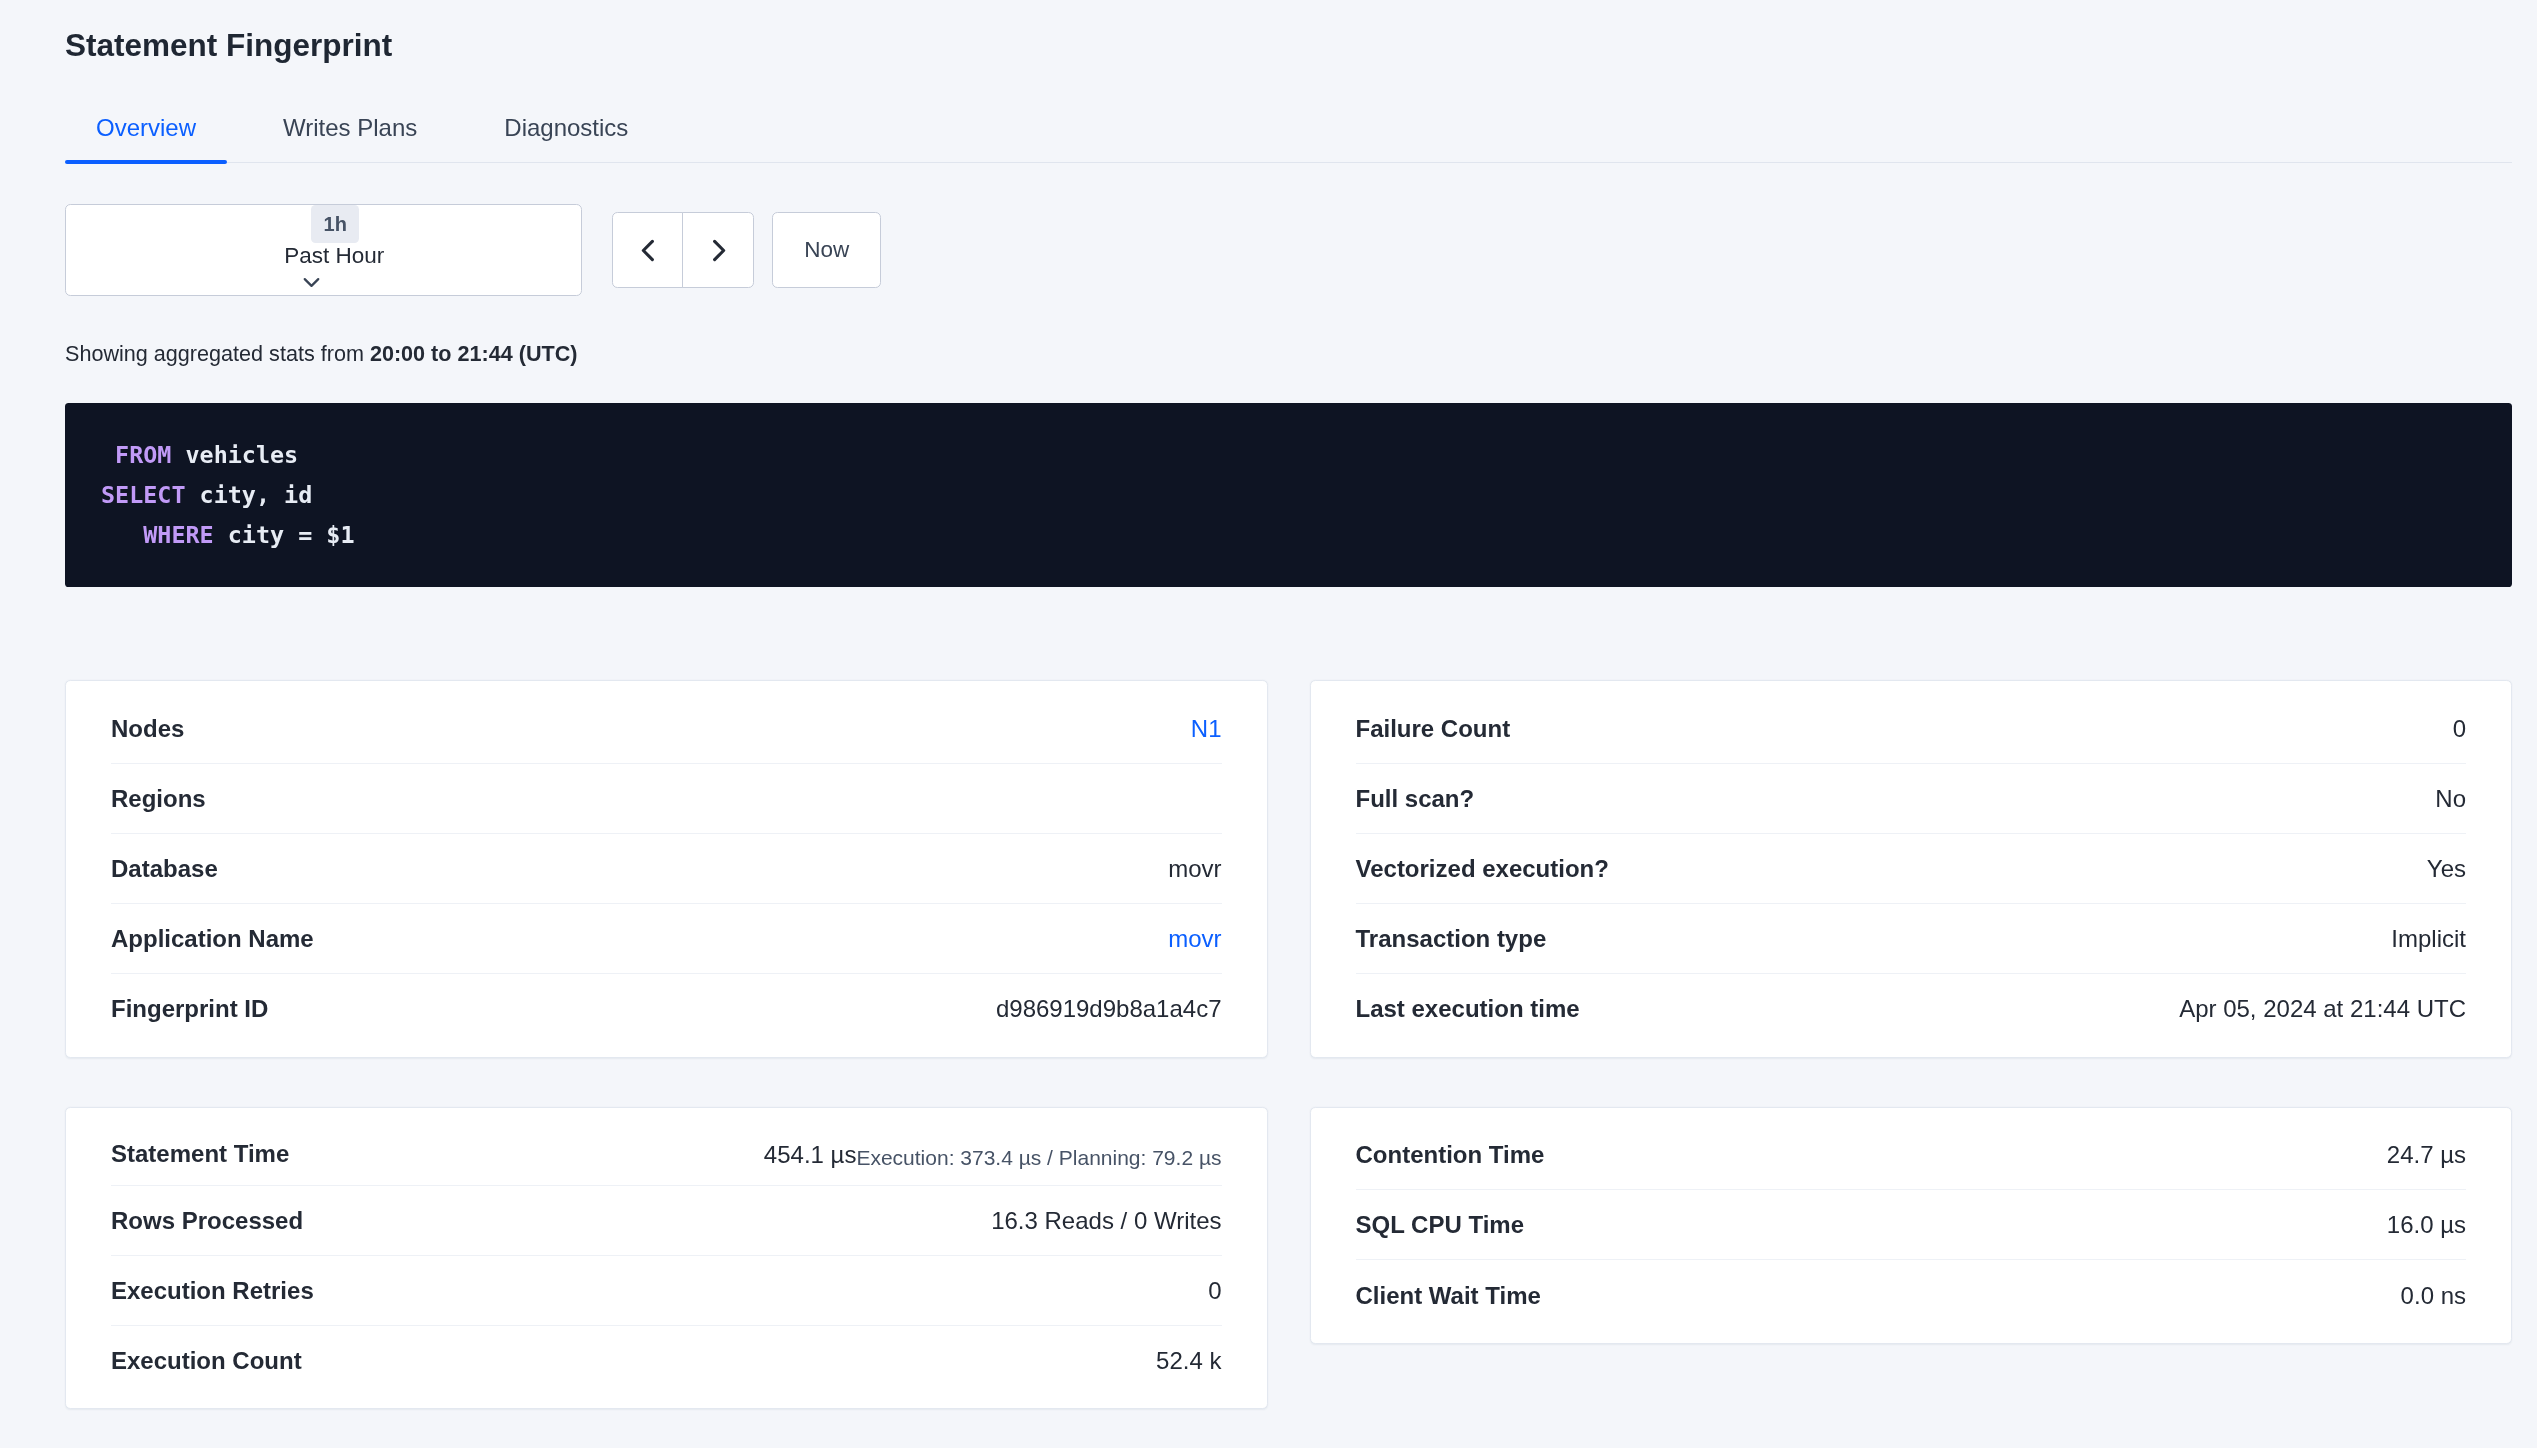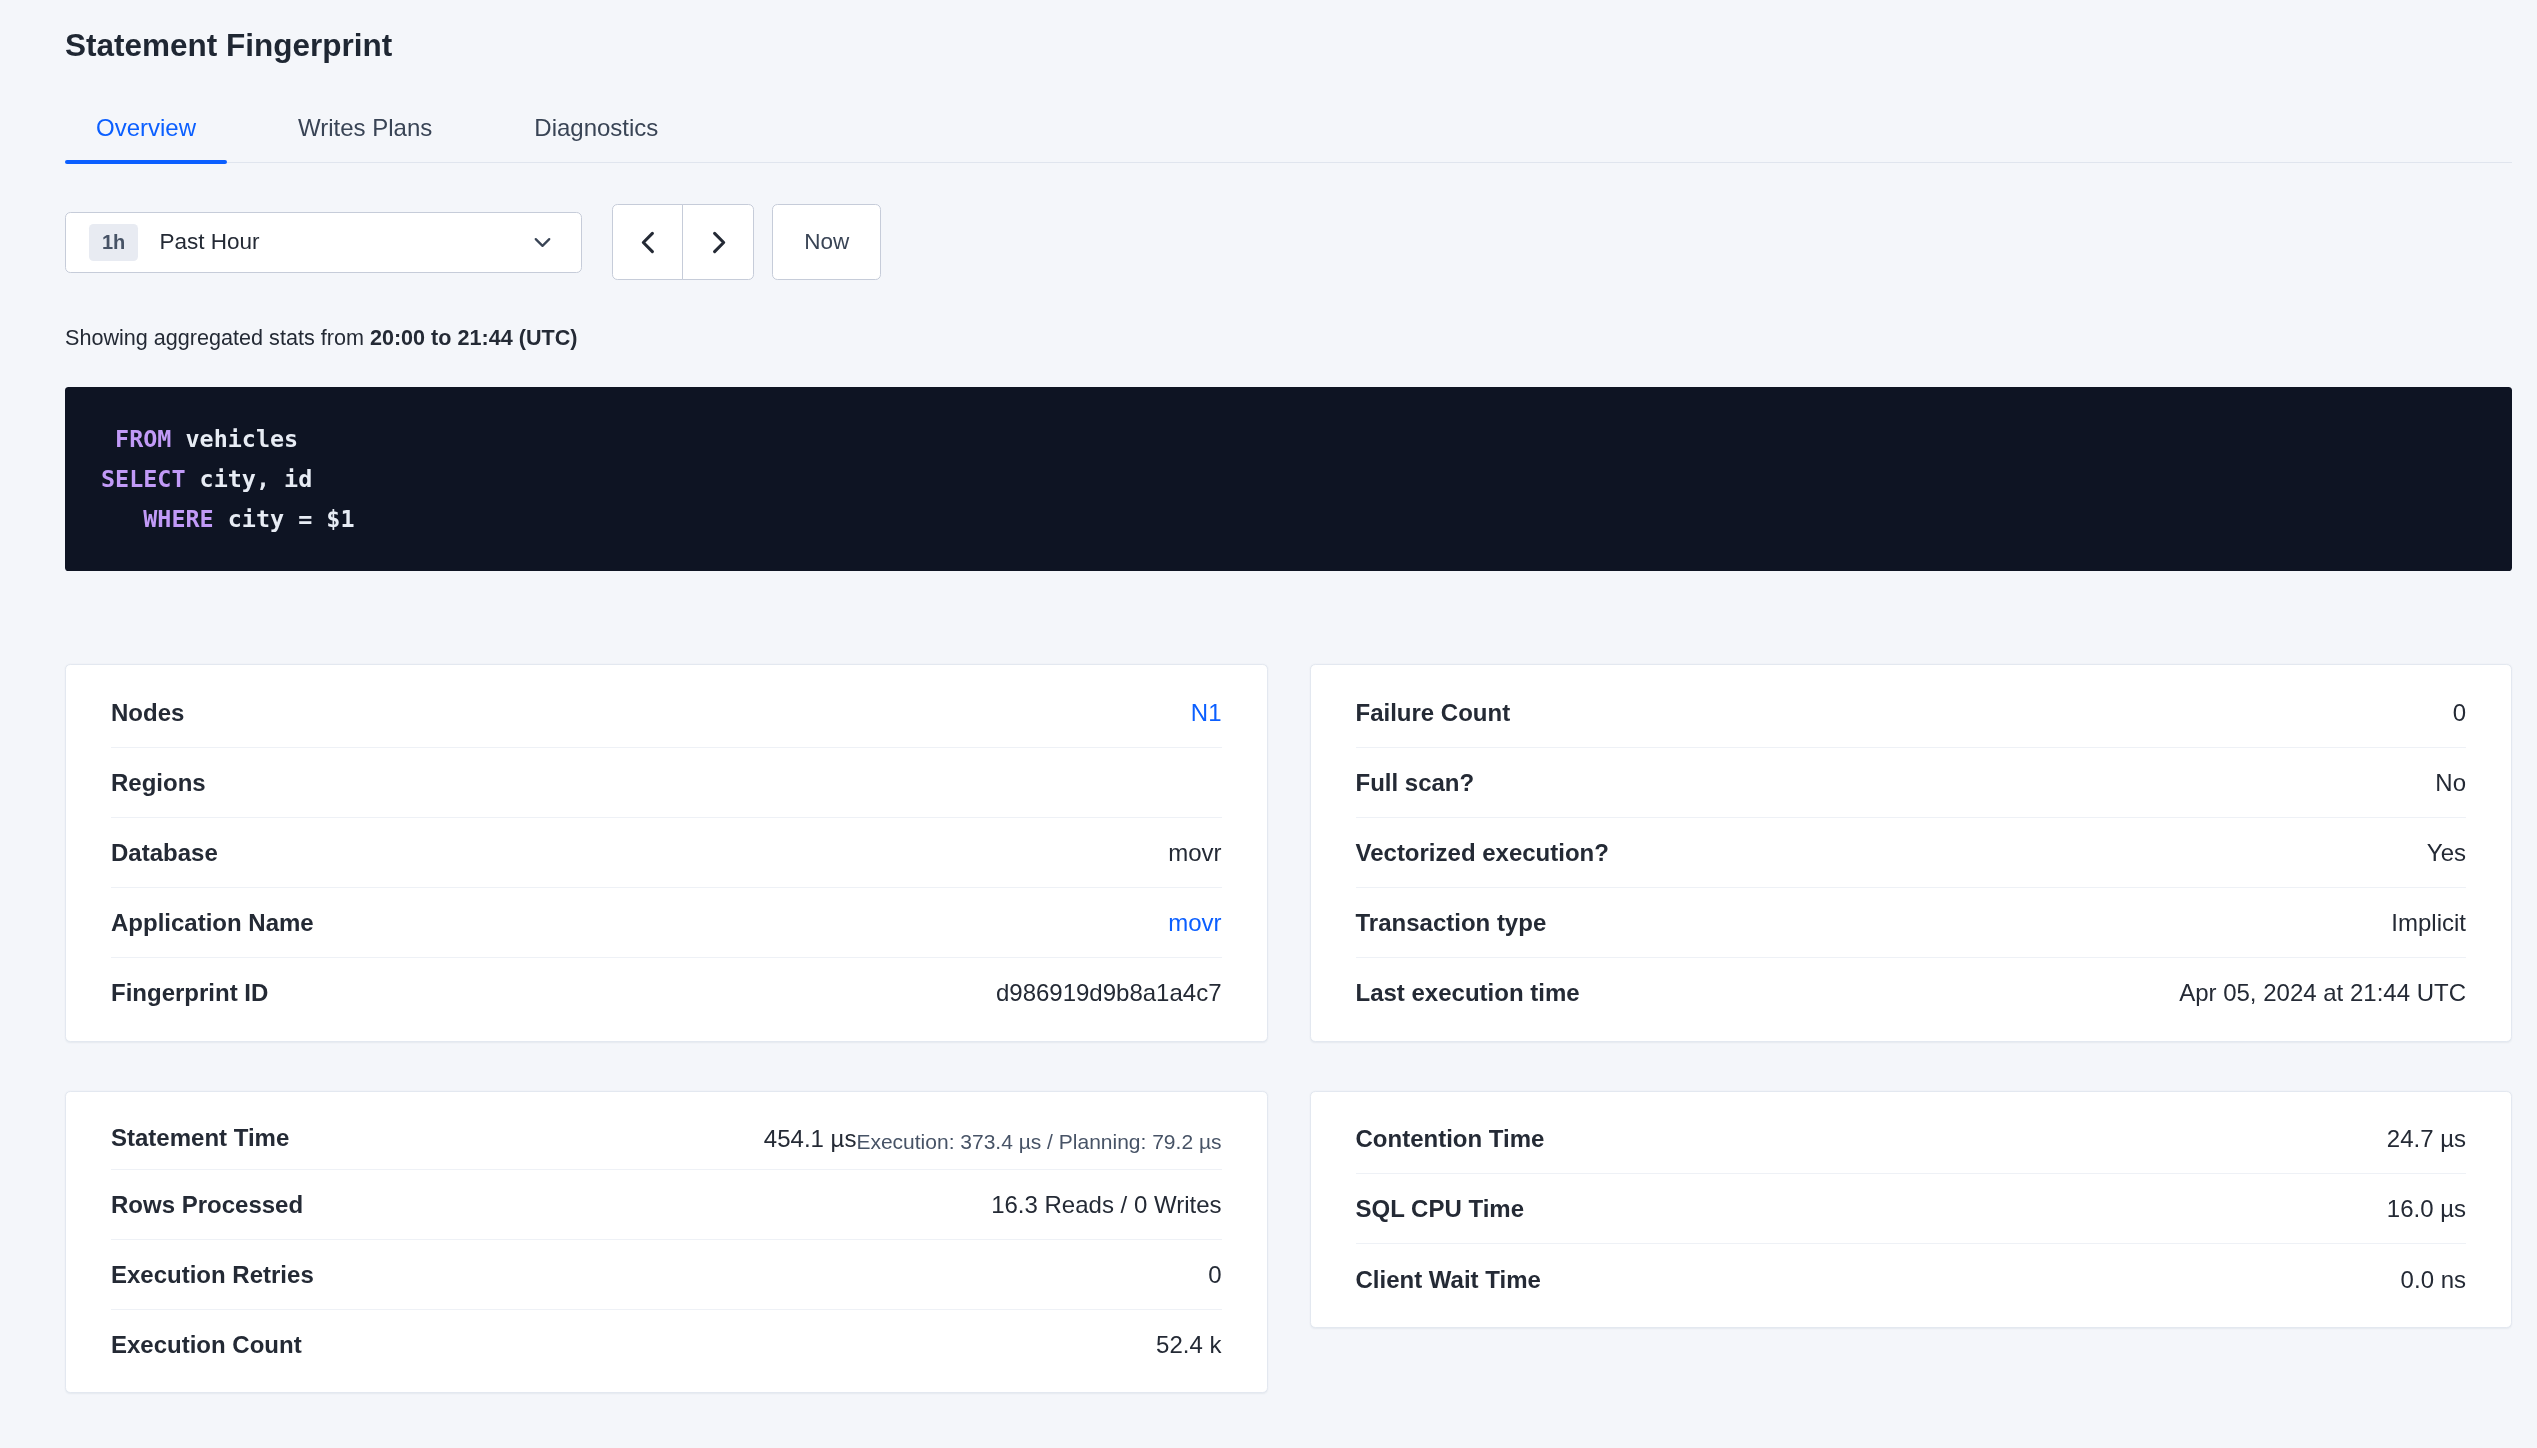--- a/index.html
+++ b/index.html
@@ -15,21 +15,21 @@
   .page-title {
     margin-top: 27px;
     font-size: 31.5px;
     font-weight: 700;
     color: #1f2733;
   }
 
   
   .tabs {
     display: flex;
-    gap: 40px;
+    gap: 25px;
     margin-top: 36px;
     border-bottom: 1.8px solid #e0e5ee;
   }
   .tab {
     padding: 14.4px 31px 20px 31px;
     font-size: 24px;
     color: #394455;
     position: relative;
     cursor: pointer;
     white-space: nowrap;
@@ -44,27 +44,28 @@
     border-radius: 2.7px;
   }
 
   
   .controls {
     margin-top: 41px;
     display: flex;
     align-items: center;
   }
   .dropdown {
-    width: 517px; height: 61px;
+    width: 517px; height: 92px;
     background: #fff;
     border: 1.8px solid #c6ccd9;
     border-radius: 5.4px;
     display: flex;
     align-items: center;
     cursor: pointer;
+    flex-direction: column;
   }
   .interval-badge {
     margin-left: 23.4px;
     background: #e8ebf2;
     border-radius: 4.5px;
     padding: 7.2px 12.6px;
     font-size: 20px;
     font-weight: 700;
     color: #475366;
   }

